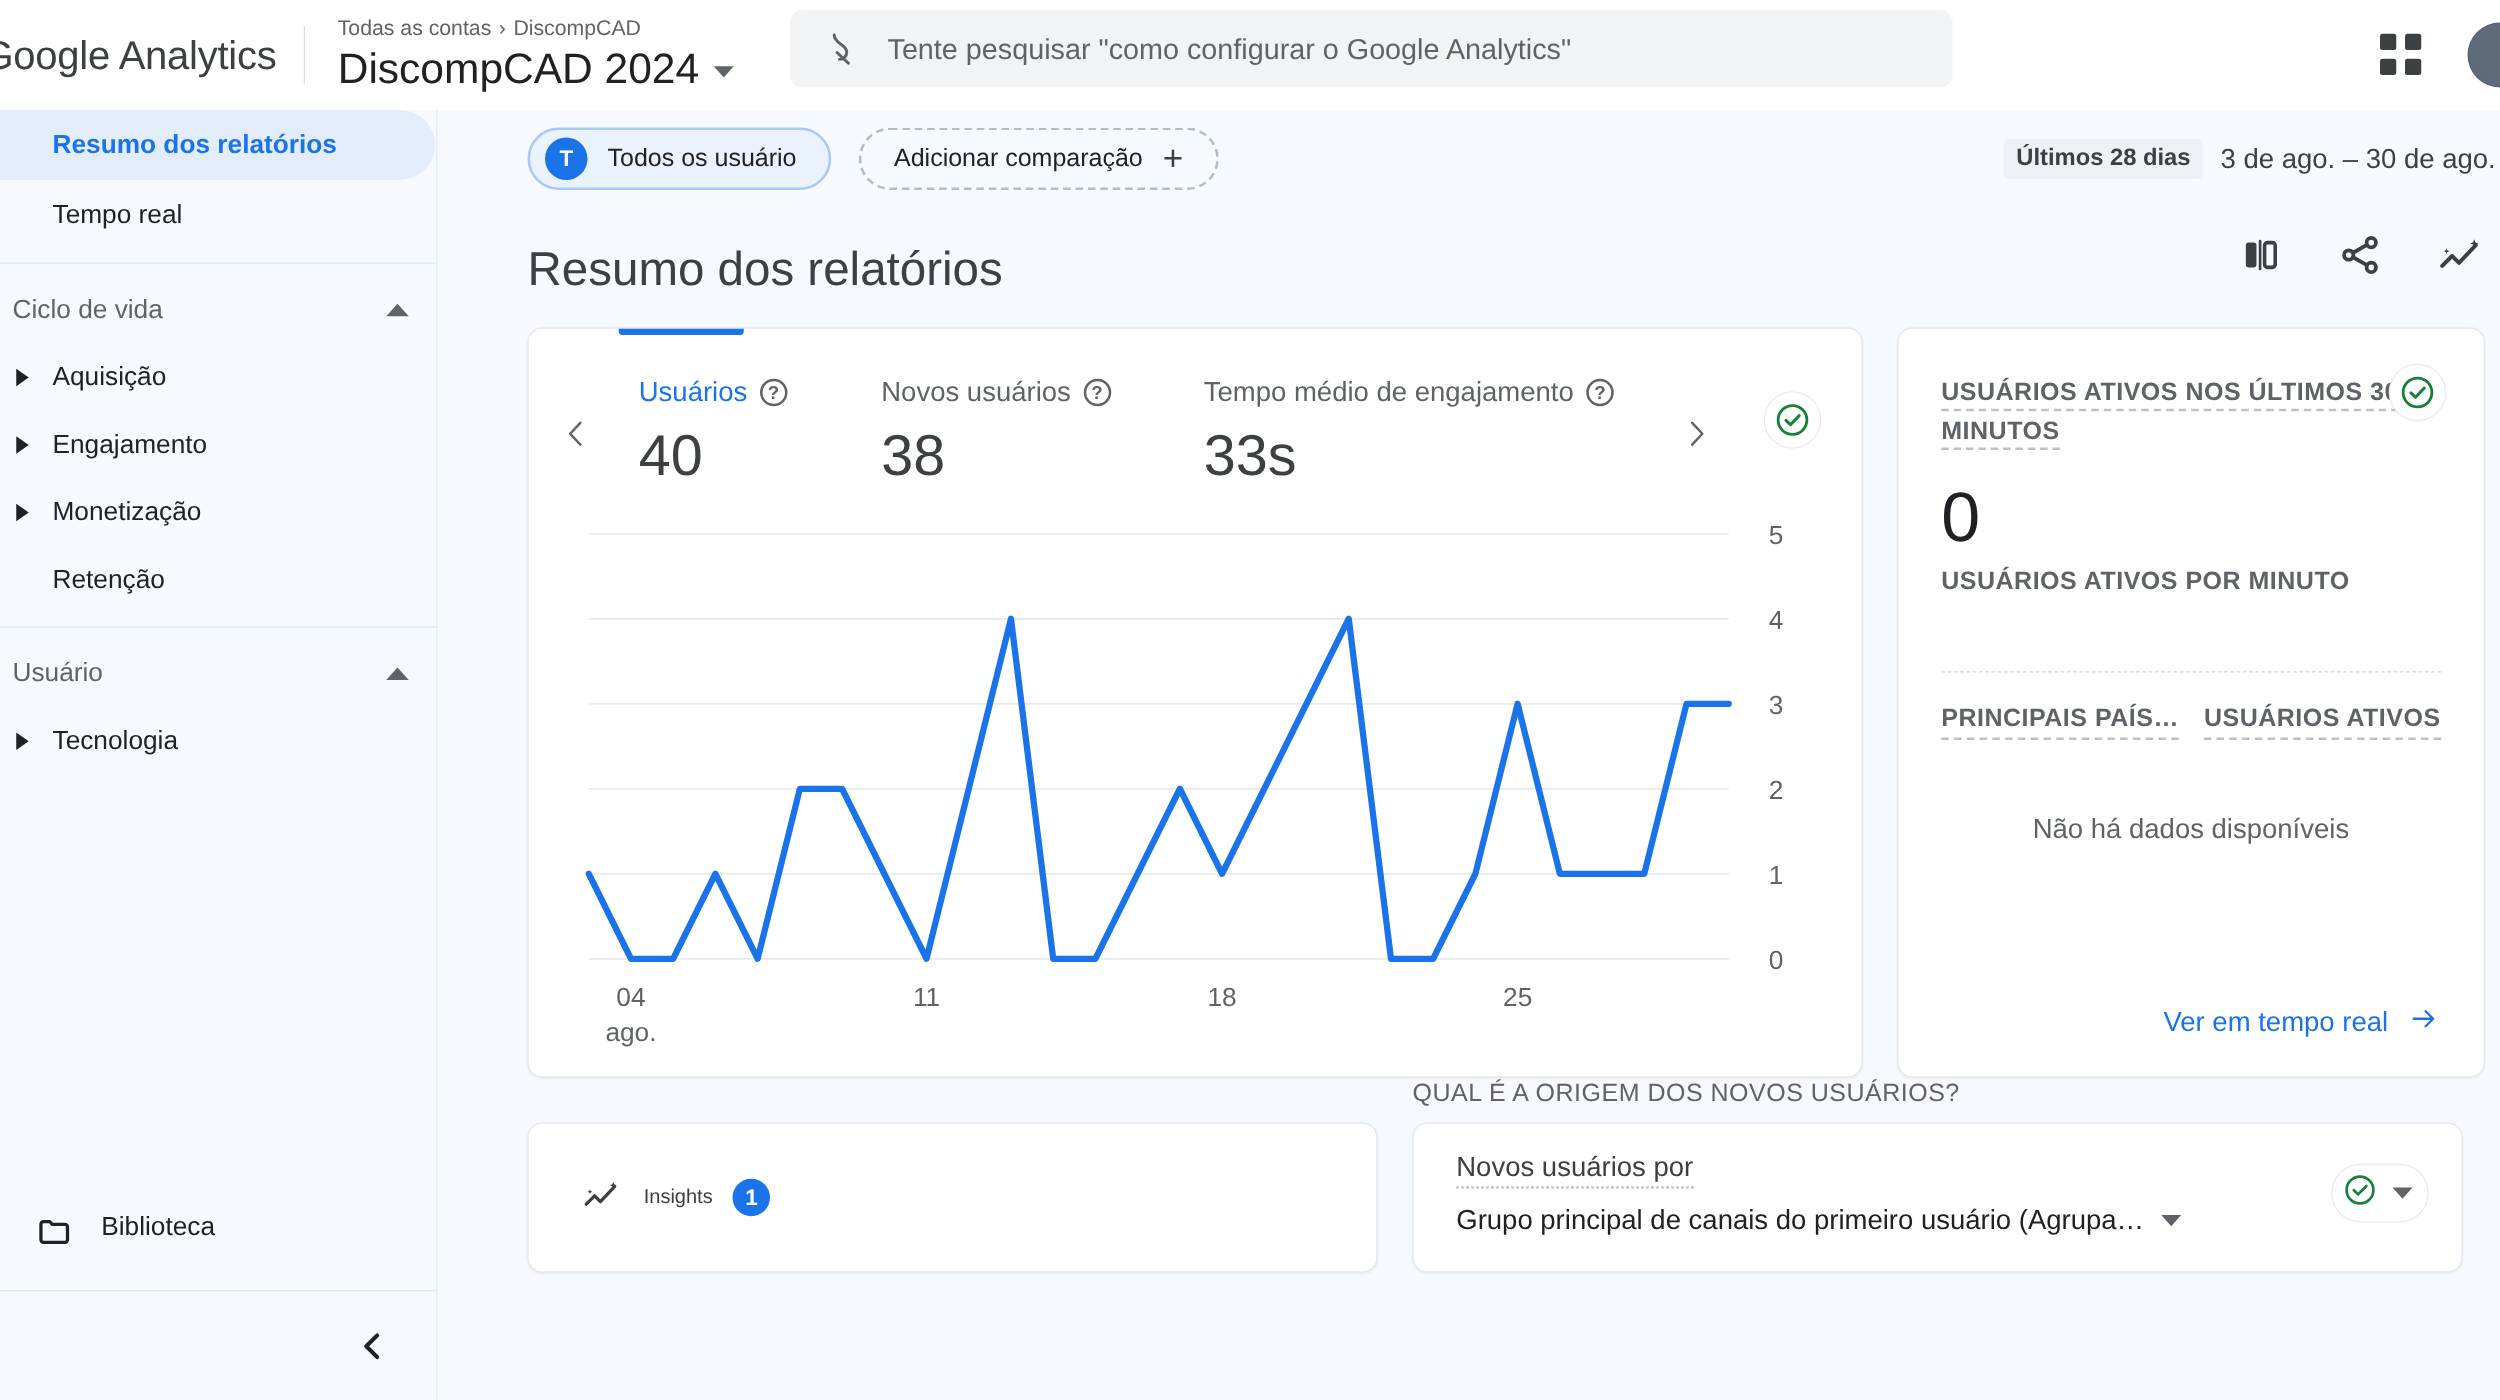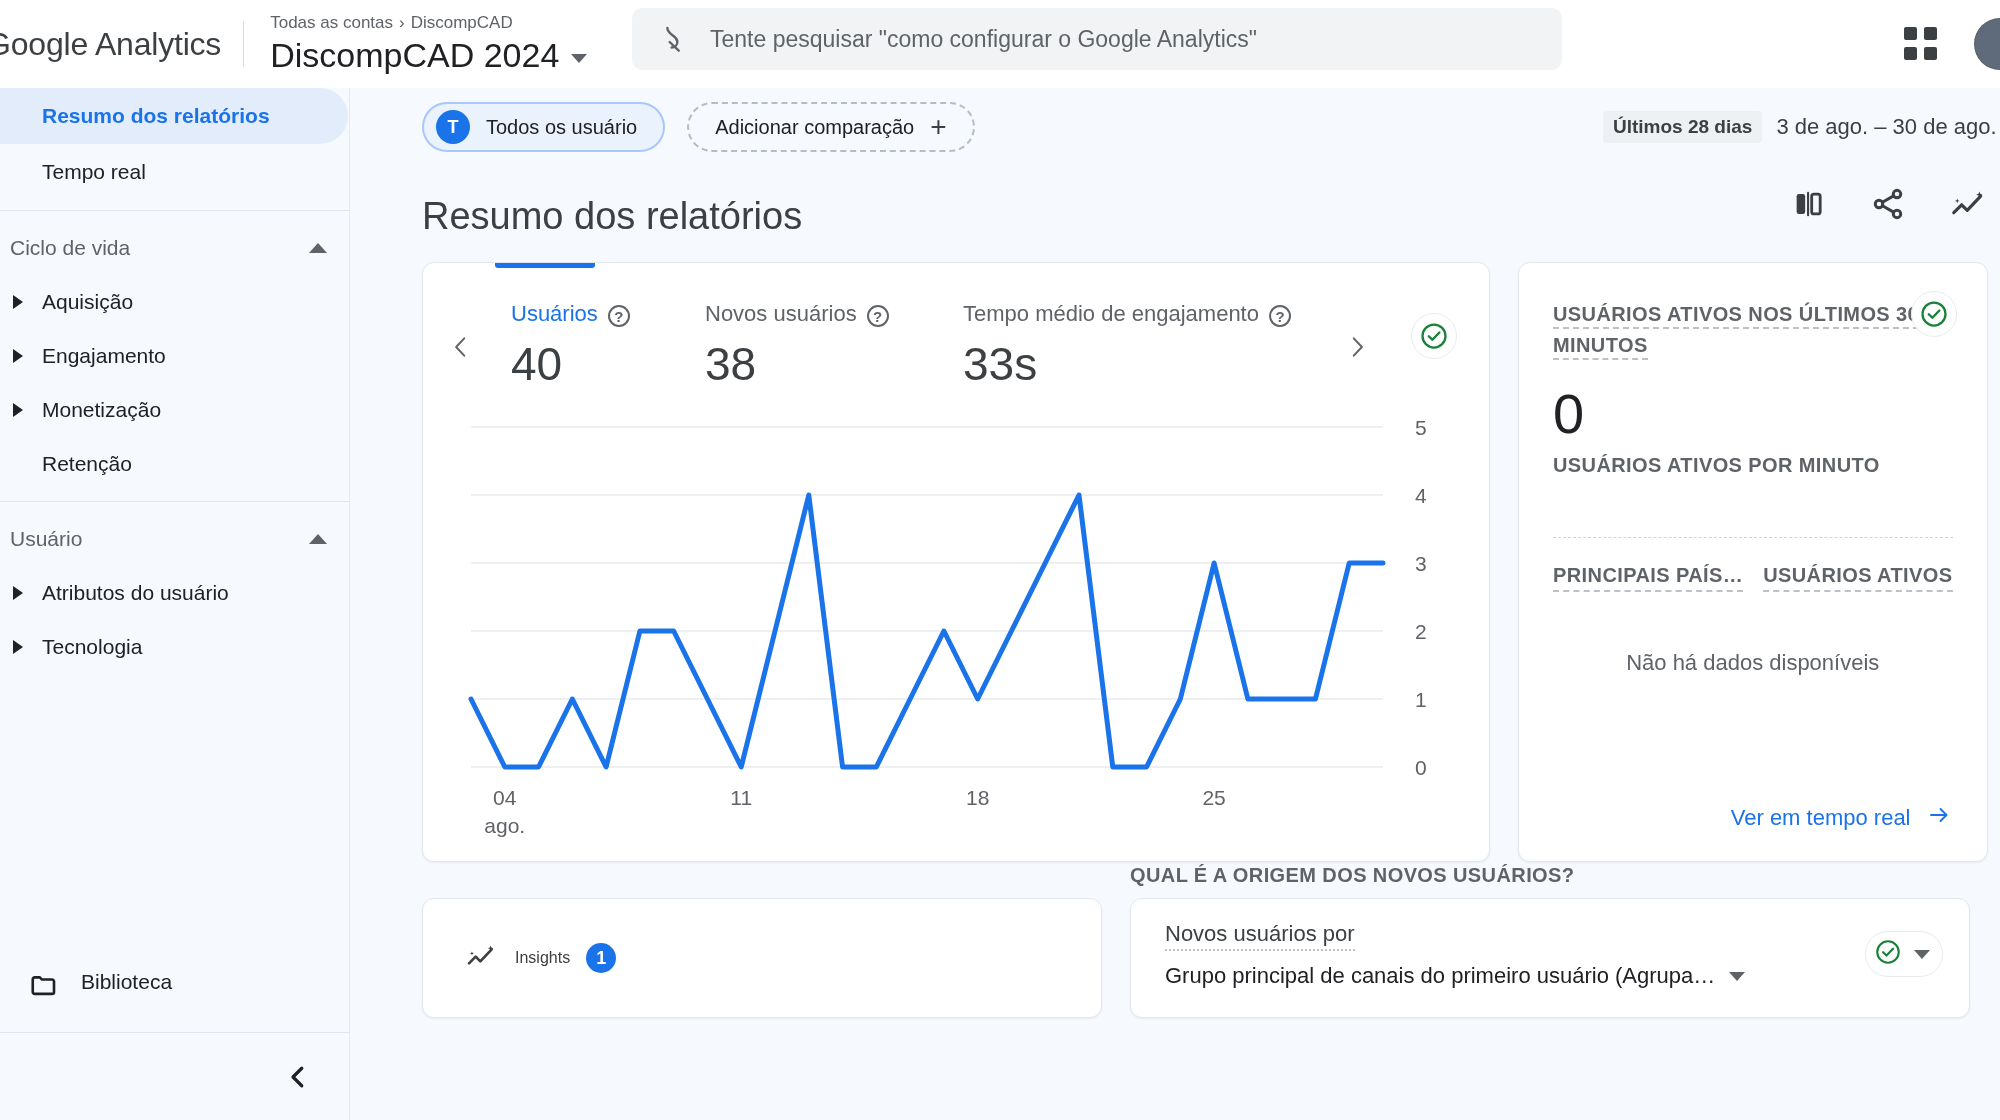--- a/index.html
+++ b/index.html
@@ -224,21 +224,21 @@
     position: absolute; top: 64px; width: 40px; height: 40px;
     display: flex; align-items: center; justify-content: center;
     cursor: pointer; color: #5f6368;
   }
   .arrow-nav.left { left: 18px; }
   .arrow-nav.right { right: 112px; }
   .metric {
     position: absolute; top: 38px;
   }
   .metric-label {
-    display: flex; align-items: flex-end; gap: 10px;
+    display: flex; align-items: center; gap: 10px;
     font-size: 22px; color: #5f6368; white-space: nowrap;
   }
   .metric.primary .metric-label { color: #1a73e8; }
   .help-circle {
     width: 22px; height: 22px; border-radius: 50%;
     border: 2px solid currentColor; color: #5f6368;
     font-size: 15px; line-height: 19px; text-align: center; font-weight: 700;
     flex: none;
   }
   .metric.primary .help-circle { color: #5f6368; }
@@ -305,21 +305,21 @@
   }
   .insights-label { font-size: 16px; color: #3c4043; margin: 0 16px 0 18px; }
   .badge-count {
     width: 30px; height: 30px; border-radius: 50%; background: #1a73e8;
     color: #fff; font-size: 18px; font-weight: 700;
     display: flex; align-items: center; justify-content: center;
   }
   .origin-col { position: relative; }
   .origin-kicker {
     position: absolute; top: -34px; left: 0;
-    font-size: 20px; font-weight: 700; color: #5f6368; letter-spacing: .4px;
+    font-size: 20px; font-weight: 400; color: #5f6368; letter-spacing: .4px;
     white-space: nowrap;
   }
   .origin-card {
     width: 840px; height: 120px; background: #fff;
     border: 1px solid #e3e8ee; border-radius: 12px;
     box-shadow: 0 1px 2px rgba(60,64,67,.08);
     position: relative; padding: 22px 34px 0;
   }
   .origin-l1 {
     font-size: 22px; color: #3c4043;
@@ -417,26 +417,20 @@
     <div class="nav-sub">
       <span class="arrow-spacer"></span>
       <span>Retenção</span>
     </div>
 
     <div class="nav-section-divider"></div>
 
     <div class="nav-group-header">
       <span class="grp-label">Usuário</span>
       <span class="chev-up"></span>
-    </div>
-    <div class="nav-sub">
-      <span class="arrow-right">
-          <i></i>
-        </span>
-      <span>Atributos do usuário</span>
     </div>
     <div class="nav-sub">
       <span class="arrow-right">
           <i></i>
         </span>
       <span>Tecnologia</span>
     </div>
 
     <div class="library-row">
       <span class="folder-icon">

